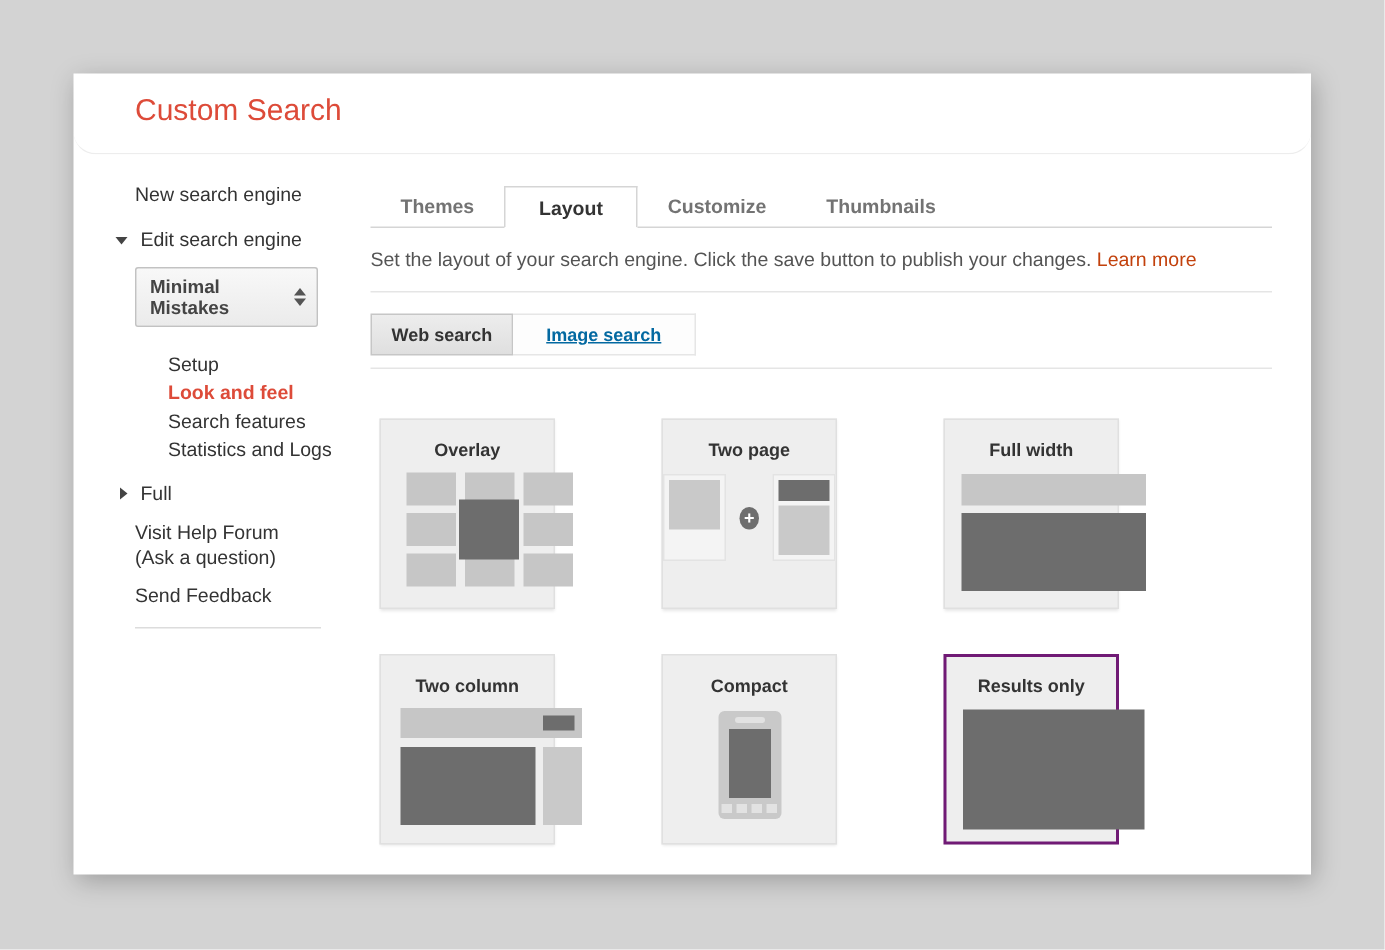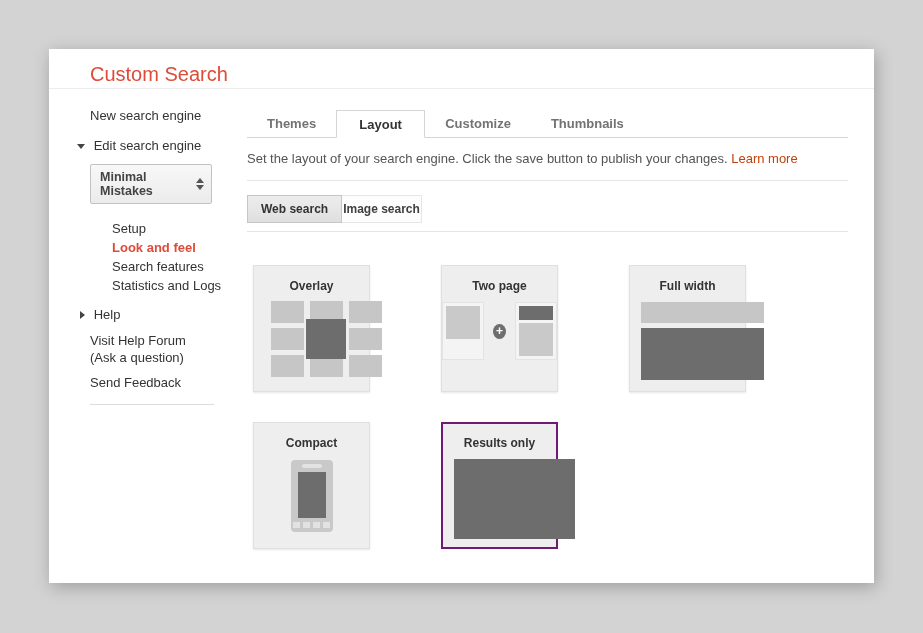--- a/index.html
+++ b/index.html
@@ -1,20 +1,20 @@
 <!DOCTYPE html>
 <html><head>
 <meta charset="utf-8">
 <style>
   * { margin:0; padding:0; box-sizing:border-box; }
   html,body { font-family:"Liberation Sans", sans-serif; }
   .page { position:relative; width:923px; height:633px; background:#d3d3d3; overflow:hidden; }
   .card { position:absolute; left:49px; top:49px; width:825px; height:534px; background:#fff;
           box-shadow:2px 4px 16px rgba(0,0,0,0.25); }
-  .card-header { height:40px; border-bottom:1px solid #ededed; }
+  .card-header { height:54px; border-bottom:1px solid #ededed;border-radius:15px; }
   .card-header h1 { padding:14px 0 0 41px; font-size:20px; font-weight:400; color:#dd4b39; }
   .card-body { display:flex; }
 
   
   .sidebar { width:198px; padding:19px 0 0 41px; font-size:13px; color:#333; flex-shrink:0; }
   .side-link { cursor:pointer; line-height:16px; }
   .side-link.mt { margin-top:14px; }
   .caret-down { display:inline-block; width:0; height:0; border-left:4px solid transparent;
                 border-right:4px solid transparent; border-top:5px solid #444;
                 margin:0 5px 1px 0; position:relative; left:-13px; margin-right:-8px; }
@@ -46,21 +46,21 @@
   .tab.active { width:89px; padding:0; text-align:center; color:#333; background:#fff;
                 border:1px solid #d5d5d5; border-bottom:1px solid #fff; margin-bottom:-1px; }
   .desc { margin-top:12px; color:#545454; line-height:17px; }
   .desc a { color:#c2410c; text-decoration:none; cursor:pointer; }
   .divider { border-top:1px solid #e5e5e5; }
   .d1 { margin-top:13px; }
   .d2 { margin-top:8px; }
   .segmented { margin-top:14px; display:flex; }
   .seg { height:28px; font-weight:bold; font-size:12px; font-family:"Liberation Sans",sans-serif; cursor:pointer; }
   .seg.on  { background:linear-gradient(#ededed,#dfdfdf); border:1px solid #c6c6c6; color:#333; padding:0 13px; }
-  .seg.off { background:#fdfdfd; border:1px solid #e6e6e6; border-left:none; color:#404040; padding:0 1px; }
+  .seg.off { background:#fdfdfd; border:1px solid #e6e6e6; border-left:none; color:#0369a1; padding:0 22px;text-decoration:underline; }
 
   
   .layout-grid { margin:33px 0 0 6px; display:grid; grid-template-columns:repeat(3,147px); gap:30px 41px; }
   .lcard { width:117px; height:127px; background:#eeeeee; border:1px solid #e0e0e0; position:relative;
            box-shadow:0 1px 2px rgba(0,0,0,0.10); cursor:pointer; }
   .lcard.selected { border:2px solid #701a75; box-shadow:none; }
   .ltitle { text-align:center; margin-top:13px; font-size:12px; font-weight:bold; color:#333; }
   .lcard.selected .ltitle { margin-top:12px; }
 
   .thumb { position:absolute; }
@@ -122,21 +122,21 @@
             </span>
         </div>
         <nav class="sub-items">
           <div class="sub-item">Setup</div>
           <div class="sub-item active">Look and feel</div>
           <div class="sub-item">Search features</div>
           <div class="sub-item">Statistics and Logs</div>
         </nav>
         <div class="side-link help-row">
           <span class="caret-right"></span>
-          <span>Help</span>
+          <span>Full</span>
         </div>
         <div class="side-link two-line">
           <span>Visit Help Forum</span>
           <span>(Ask a question)</span>
         </div>
         <div class="side-link feedback">Send Feedback</div>
         <div class="side-divider"></div>
       </aside>
 
       <main class="main">
@@ -192,20 +192,32 @@
           </div>
 
           <div class="lcard">
             <div class="ltitle">Full width</div>
             <div class="thumb t-fullwidth">
               <div class="bar"></div>
               <div class="block"></div>
             </div>
           </div>
 
+          <div class="lcard">
+            <div class="ltitle">Two column</div>
+            <div class="thumb t-twocol">
+              <div class="head">
+                  <span class="mini"></span>
+                </div>
+              <div class="row">
+                <div class="mainrect"></div>
+                <div class="sidecol"></div>
+              </div>
+            </div>
+          </div>
 
           <div class="lcard">
             <div class="ltitle">Compact</div>
             <div class="thumb t-compact">
               <div class="slot"></div>
               <div class="screen"></div>
               <div class="btns">
                   <i></i>
                   <i></i>
                   <i></i>

